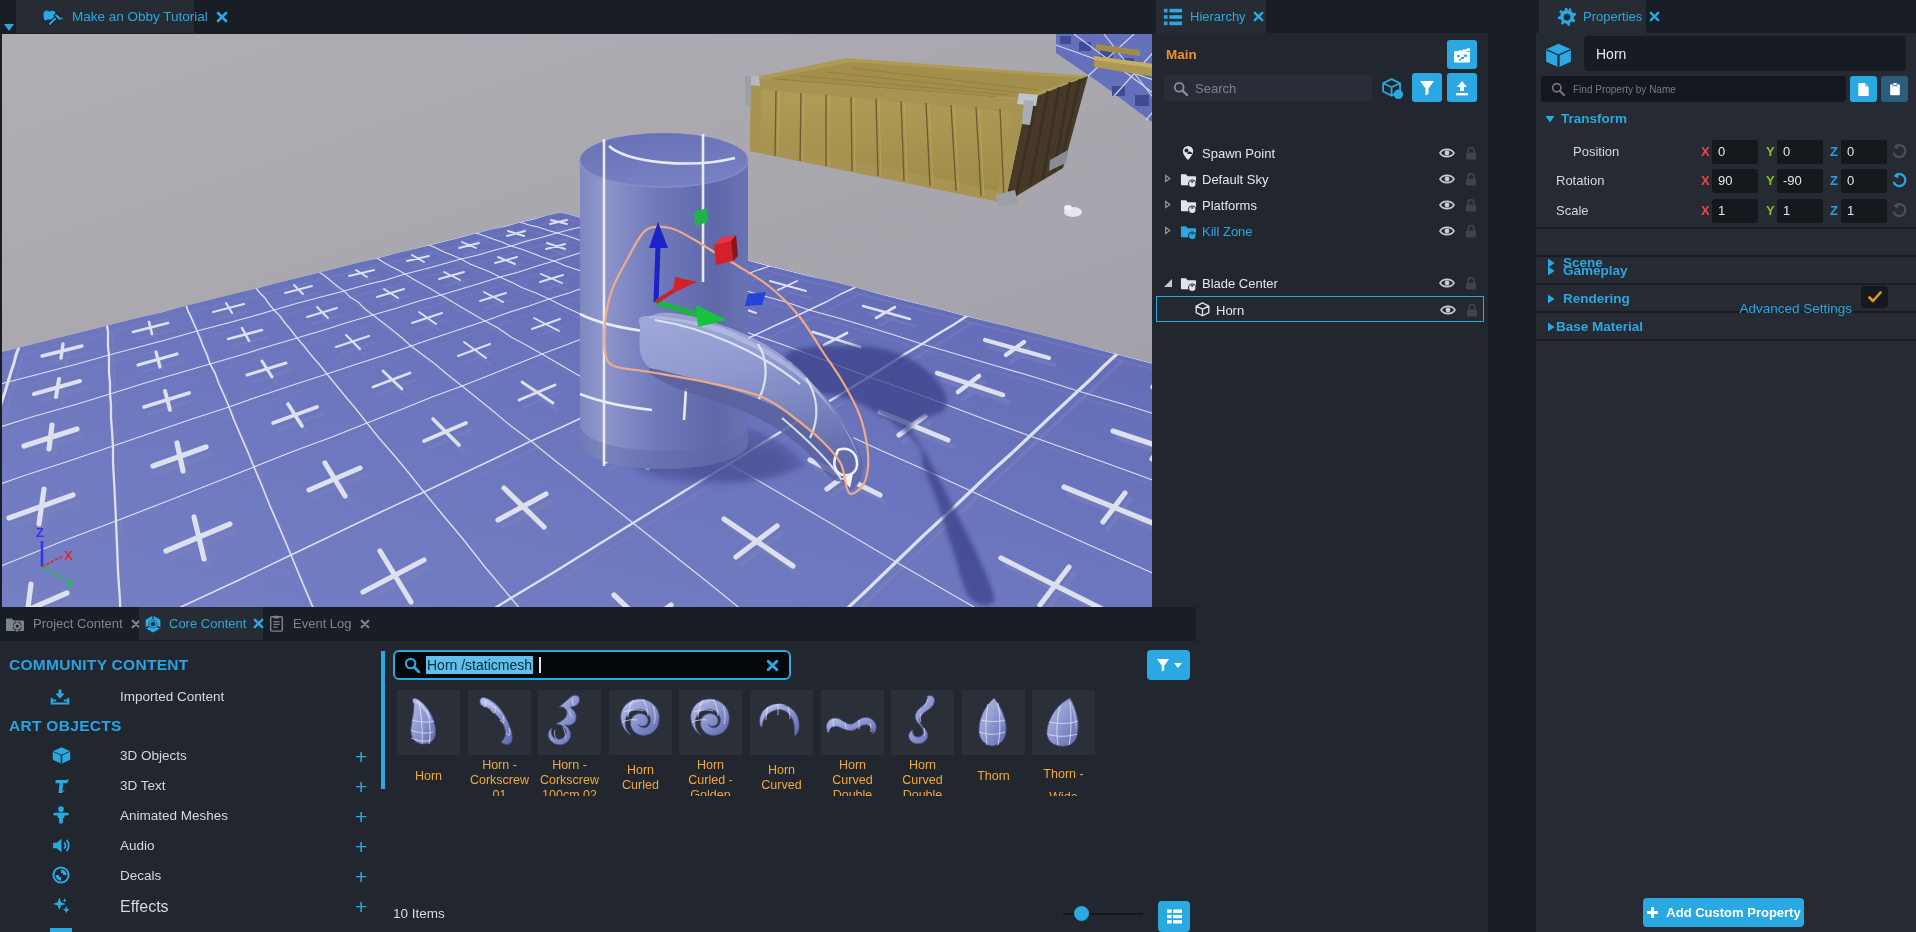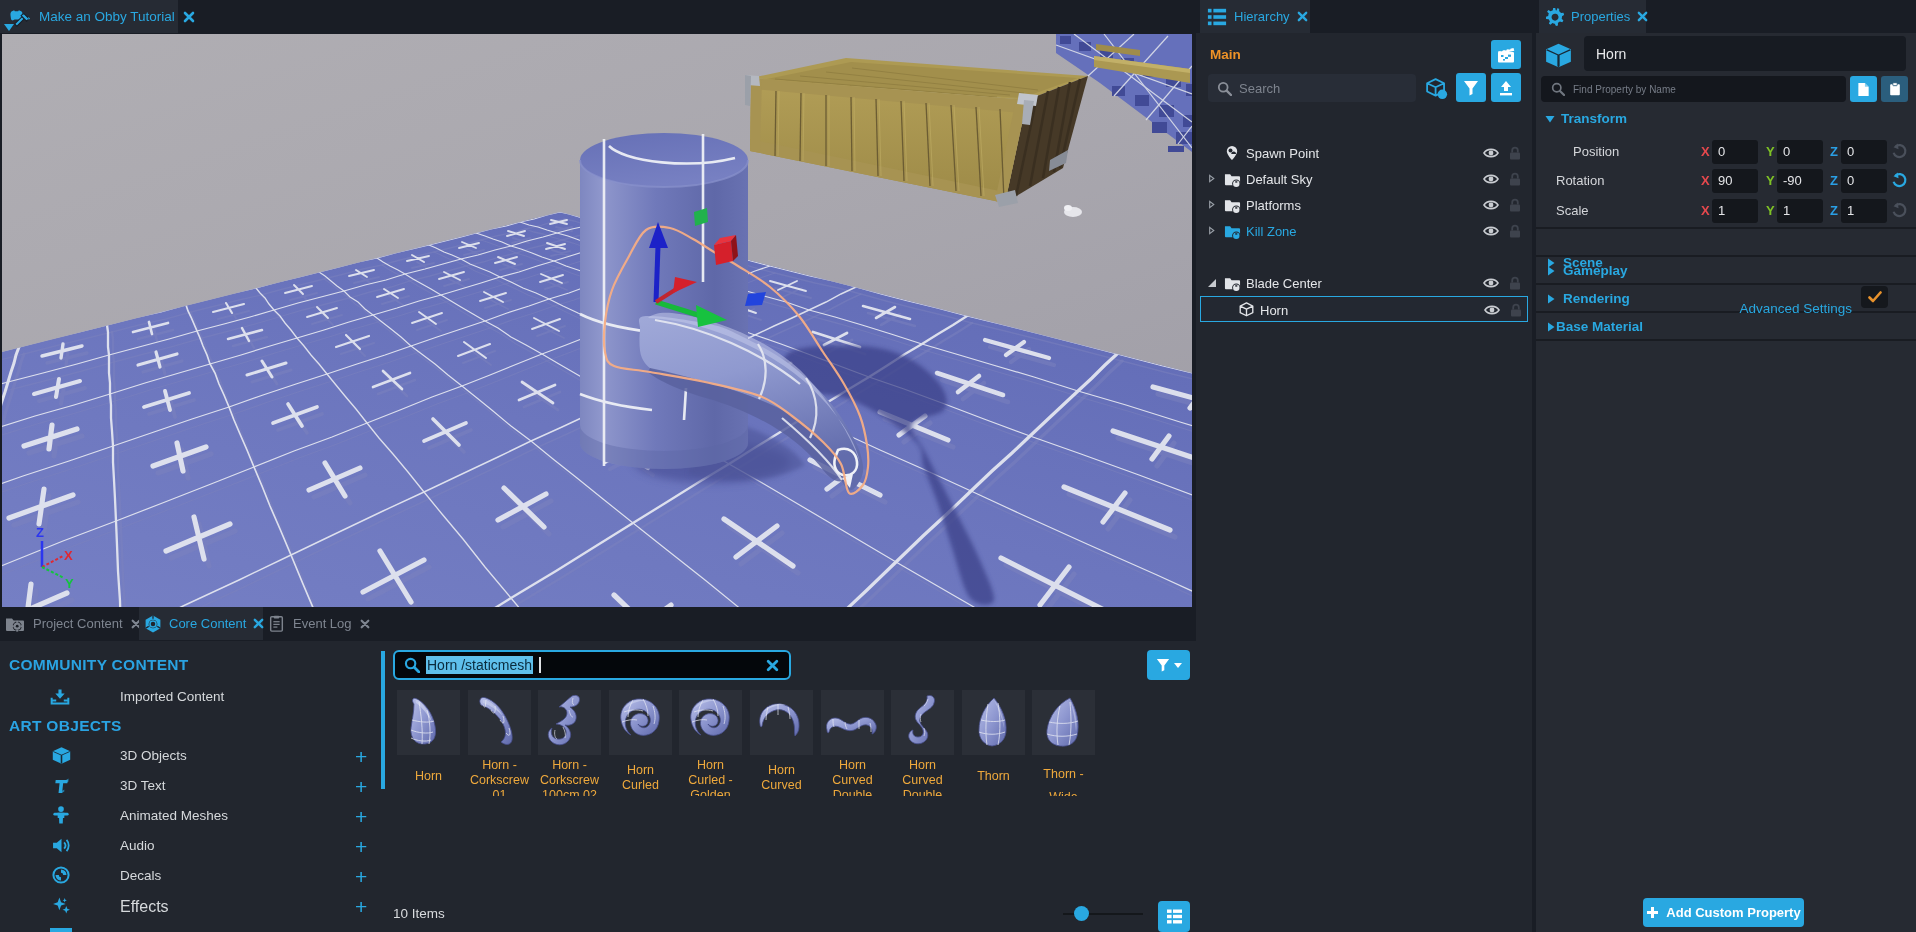--- a/index.html
+++ b/index.html
@@ -7,21 +7,21 @@
 .abs { position:absolute; }
 .row { display:flex; align-items:center; }
 .tab { display:flex; align-items:center; height:33px; font-size:13px; color:#7e8590; white-space:nowrap; }
 svg { flex-shrink:0; }
 .tab.active { background:#262b34; }
 .blue { color:#29a8e1; }
 </style></head>
 <body>
 
 <div class="abs" style="left:0;top:0;width:1196px;height:34px;background:#191d25;">
-  <div class="tab active abs" style="left:0;top:0;width:178px;padding-left:9px;gap:8px;">
+  <div class="tab active abs" style="left:16px;top:0;width:178px;padding-left:26px;gap:8px;">
       <svg width="22" height="22" viewBox="0 0 24 24" style="display:block;">
         <path fill="#29a8e1" d="M3.2 5.6 L5.6 4.6 L6.4 5.8 L10 5.8 L10.8 4.6 L13.2 5.6 C14.4 6.2 15 7.8 14.8 9.8 L14.3 13.6 C14.1 15.2 13 16 11.8 15.6 L10.2 14.8 L6.2 14.8 L4.6 15.6 C3.4 16 2.3 15.2 2.1 13.6 L1.6 9.8 C1.4 7.8 2 6.2 3.2 5.6 Z"></path>
 <path fill="#29a8e1" stroke="#191d25" stroke-width="1.1" d="M14.2 11.6 L16.6 14 L8.6 22 L6.2 19.6 Z"></path>
 <path fill="#29a8e1" stroke="#191d25" stroke-width="1.1" d="M13.2 10.6 L15.4 8.4 L16.6 8.6 L21.2 13.2 L21.4 14.4 L19.2 16.6 Z"></path>
 <path fill="#29a8e1" d="M20.6 12 L23 13.4 L21.6 15.4 Z"></path>
       </svg>
       <span class="blue" style="font-size:13.5px;">Make an Obby Tutorial</span>
       <svg width="12" height="12" viewBox="0 0 12 12" style="display:block;">
         <path stroke="#29a8e1" stroke-width="2.6" stroke-linecap="round" d="M2 2 L10 10 M10 2 L2 10"></path>
       </svg>
@@ -377,21 +377,21 @@
 <g font-family="Liberation Sans, sans-serif" font-size="13" font-weight="bold">
 <line x1="42" y1="567" x2="42" y2="541" stroke="#2b36f0" stroke-width="2.5"></line>
 <text x="36" y="537" fill="#2b36f0">Z</text>
 <line x1="42" y1="567" x2="63" y2="556" stroke="#e02832" stroke-width="2" stroke-dasharray="3,2"></line>
 <text x="64" y="560" fill="#e02832">X</text>
 <line x1="42" y1="567" x2="64" y2="578" stroke="#12c53c" stroke-width="2" stroke-dasharray="3,2"></line>
 <text x="65" y="588" fill="#12c53c">Y</text>
 </g>
 </svg></div>
 <div class="abs" style="left:4px;top:24px;width:0;height:0;border-left:5px solid transparent;border-right:5px solid transparent;border-top:7px solid #29a8e1;"></div>
-<div class="abs" style="left:1196px;top:0;width:336px;height:932px;background:#191d25;">
+<div class="abs" style="left:1152px;top:0;width:336px;height:932px;background:#191d25;">
   <div class="tab active abs" style="left:4px;top:0;width:110px;padding-left:7px;gap:7px;">
       <svg width="20" height="20" viewBox="0 0 22 22" style="display:block;">
         <g fill="#29a8e1">
           <rect x="1" y="2" width="4" height="4"></rect>
           <rect x="7" y="2" width="14" height="4"></rect>
 <rect x="1" y="9" width="4" height="4"></rect>
           <rect x="7" y="9" width="14" height="4"></rect>
 <rect x="1" y="16" width="4" height="4"></rect>
           <rect x="7" y="16" width="14" height="4"></rect>
         </g>
@@ -594,21 +594,21 @@
       </div>
   <div class="abs" style="left:308px;top:6px;">
         <svg width="14" height="14" viewBox="0 0 14 14" style="display:block;">
           <rect x="2" y="6.5" width="10" height="7" rx="1" fill="#3e434d"></rect>
           <path fill="none" stroke="#3e434d" stroke-width="1.8" d="M4.2 6.5 L4.2 4.5 A2.8 2.8 0 0 1 9.8 4.5 L9.8 6.5"></path>
         </svg>
       </div>
 </div>
 </div>
 <div class="abs" style="left:1536px;top:0;width:380px;height:932px;background:#191d25;">
-  <div class="tab active abs" style="left:3px;top:0;width:107px;padding-left:7px;gap:7px;">
+  <div class="tab active abs" style="left:3px;top:0;width:107px;padding-left:19px;gap:7px;">
       <svg width="18" height="18" viewBox="0 0 22 22" style="display:block;">
         <path fill="#29a8e1" d="M11 0 L13.5 0 L14.3 3 A8 8 0 0 1 16.9 4.5 L19.8 3.6 L21.2 5.8 L19.1 8.1 A8 8 0 0 1 19.4 11 L22 12.6 L21.2 15 L18.1 14.9 A8 8 0 0 1 16.2 17.1 L17 20.1 L14.8 21.4 L12.7 19.1 A8 8 0 0 1 9.8 19 L7.9 21.5 L5.6 20.5 L6.2 17.4 A8 8 0 0 1 4.1 15.4 L1 15.9 L0.1 13.5 L2.6 11.7 A8 8 0 0 1 2.7 8.8 L0 7 L1.1 4.8 L4.1 5.5 A8 8 0 0 1 6.4 3.7 L6.1 0.6 L8.5 0 L9.9 2.8 A8 8 0 0 1 11 2.7 Z M11 7 A4.2 4.2 0 1 0 11.2 7 Z" transform="rotate(14 11 11)"></path>
       </svg>
       <span class="blue">Properties</span>
       <svg width="11" height="11" viewBox="0 0 12 12" style="display:block;">
         <path stroke="#29a8e1" stroke-width="2.6" stroke-linecap="round" d="M2 2 L10 10 M10 2 L2 10"></path>
       </svg>
     </div>
   <div class="abs" style="left:0;top:33px;width:380px;height:899px;background:#262a32;"></div>
   <div class="abs" style="left:9px;top:42px;">

